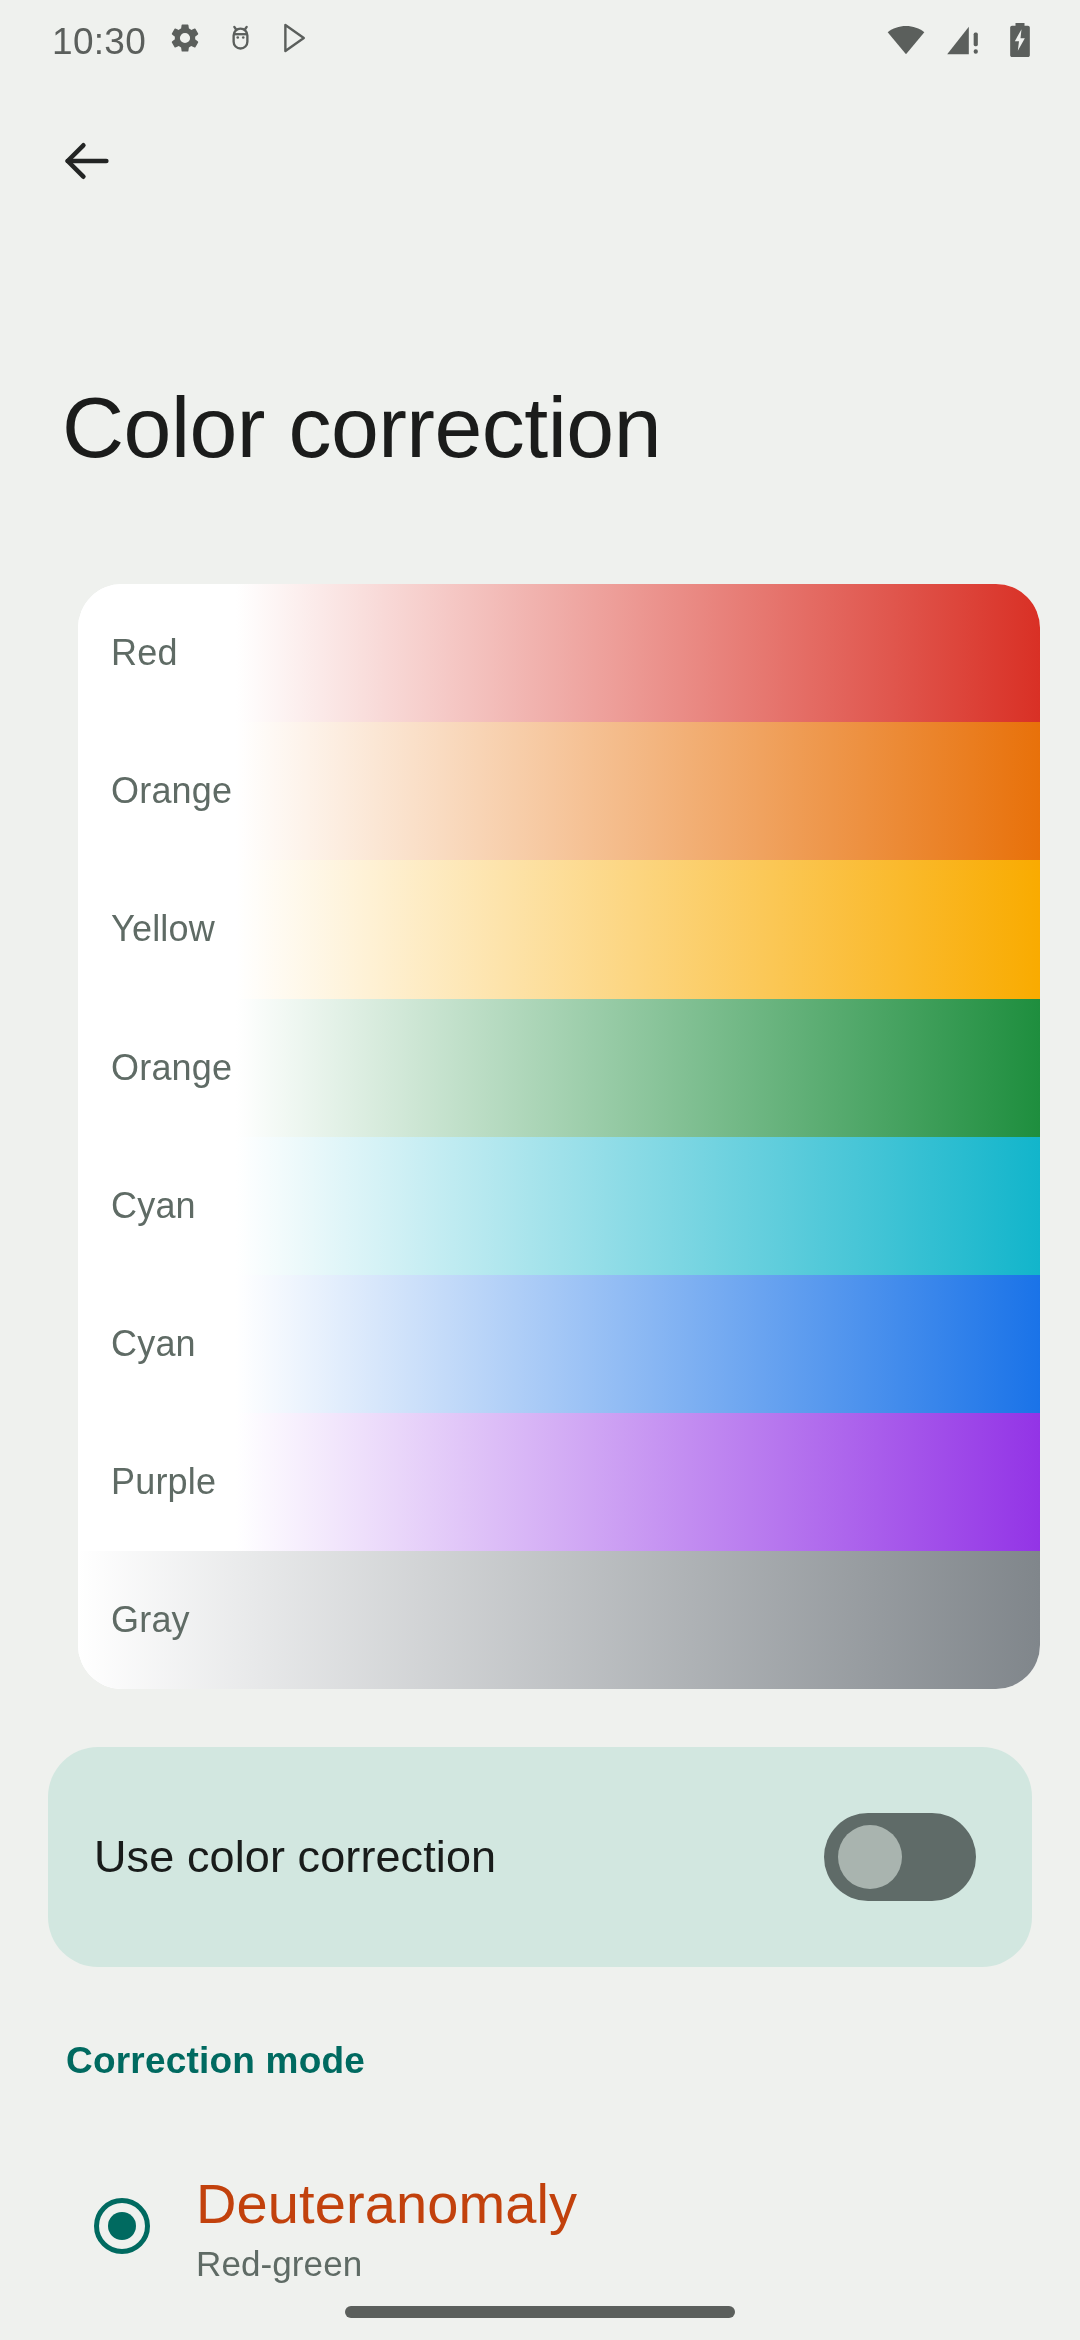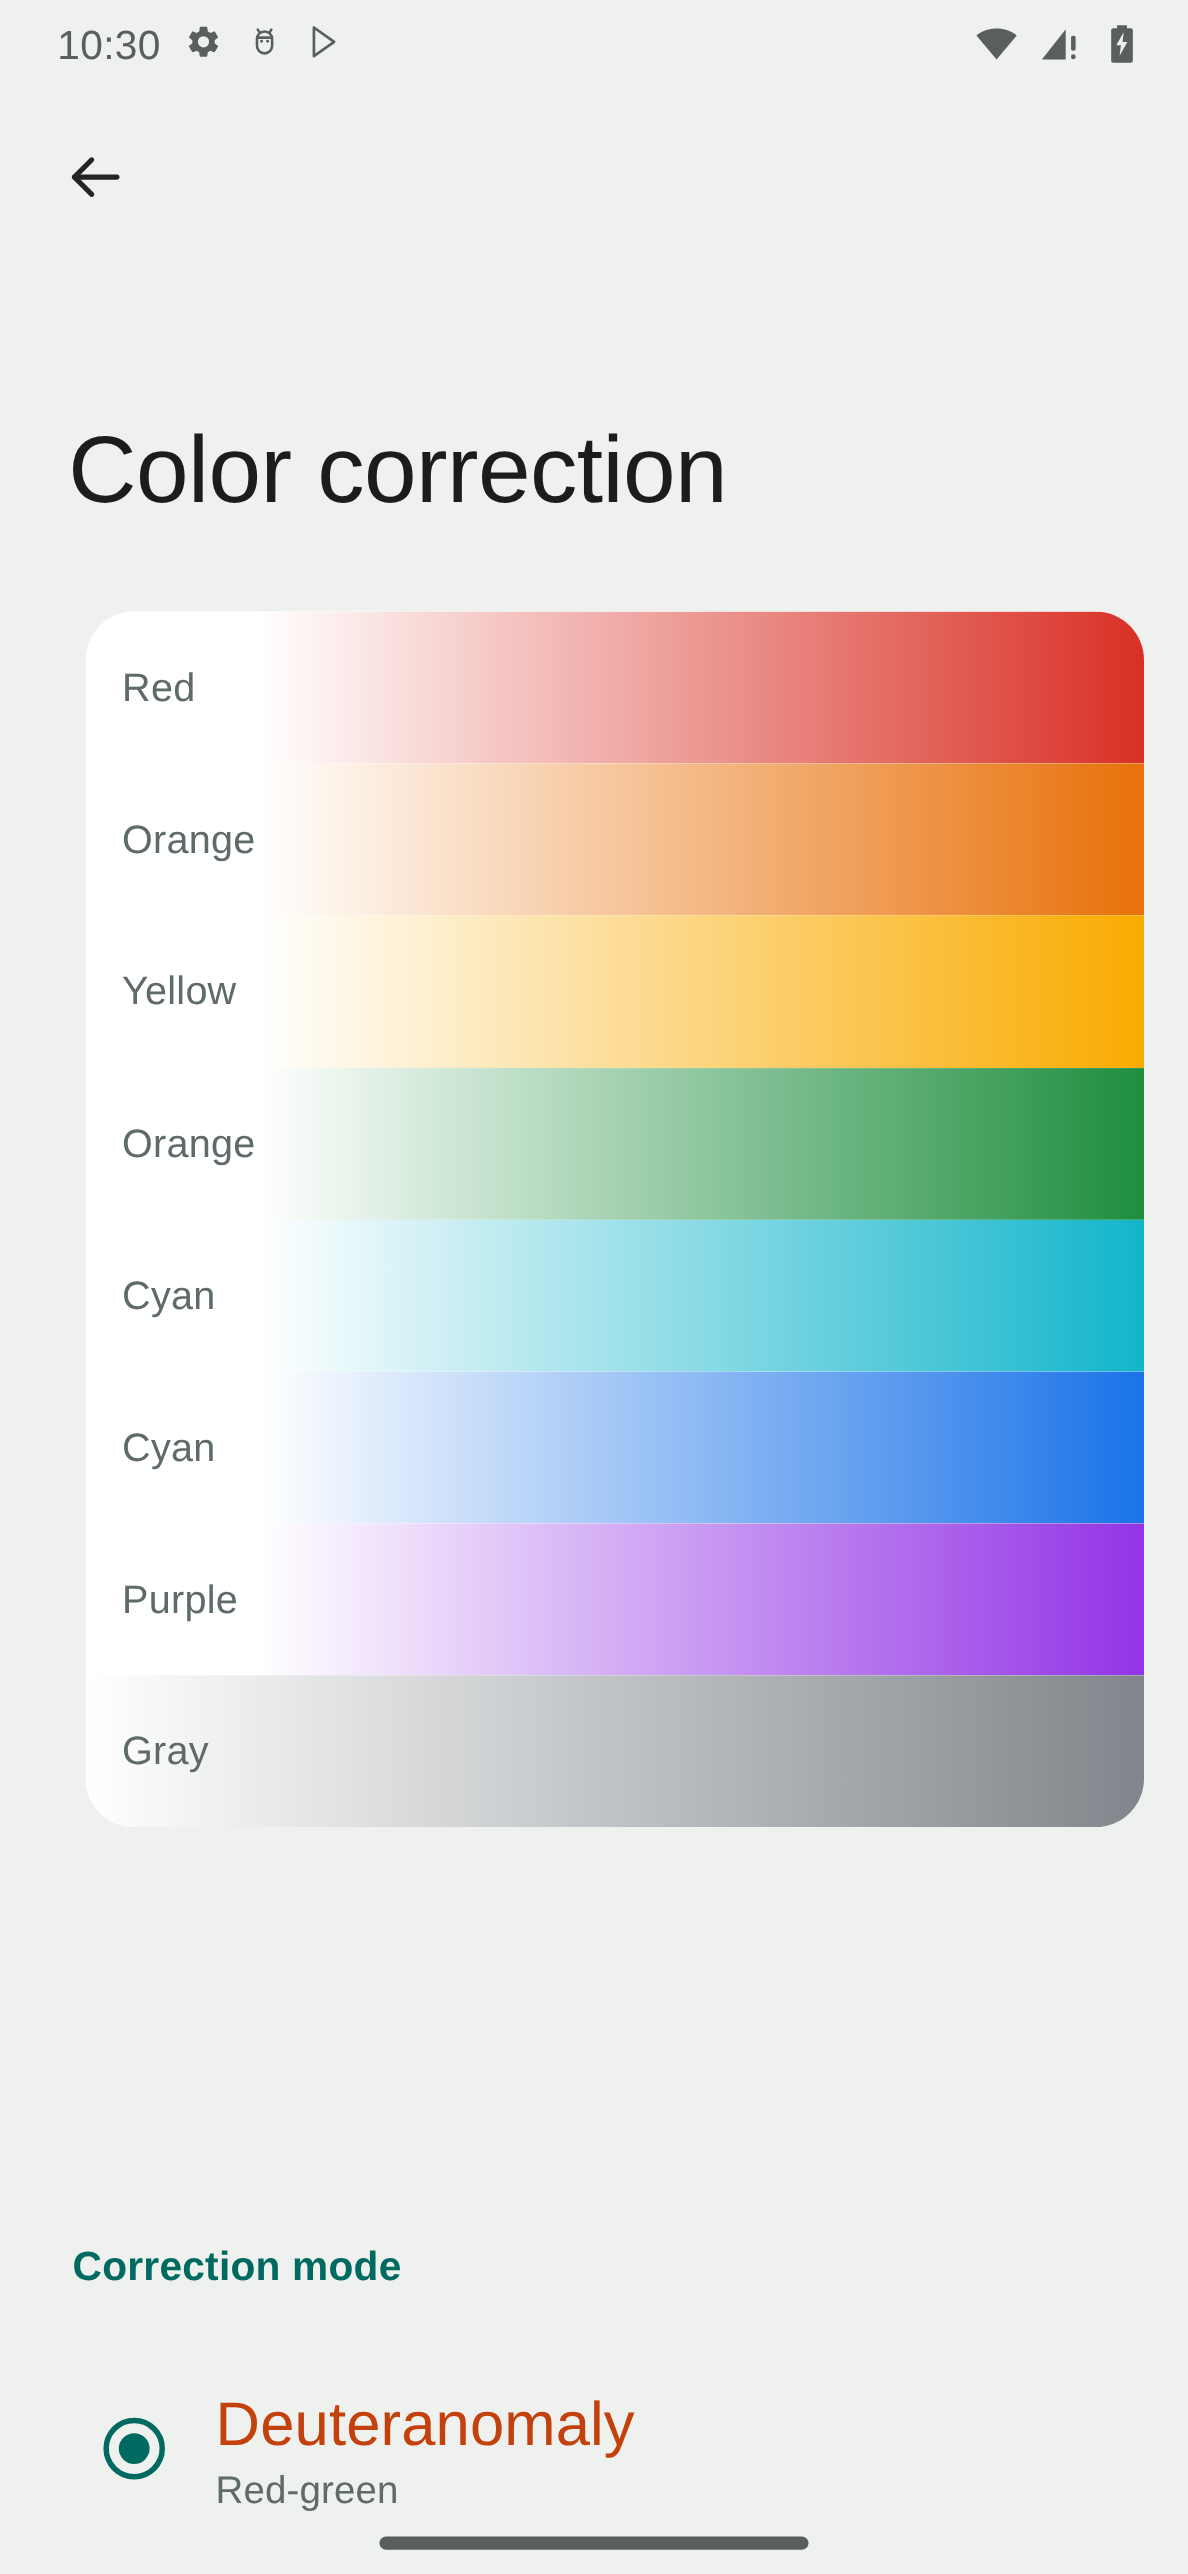--- a/index.html
+++ b/index.html
@@ -32,21 +32,21 @@
 
   
   .page-title {
     position:absolute; left:62px; top:380px;
     font-size:86px; font-weight:400; color:#1B1C1B;
     letter-spacing:-0.5px; line-height:1.1;
   }
 
   
   .preview-card {
-    position:absolute; left:78px; top:556px;
+    position:absolute; left:78px; top:584px;
     width:962px; height:1105px;
     border-radius:44px; overflow:hidden;
     background:#FFFFFF;
     text-align:right;
   }
   .crow {
     position:relative; width:100%; height:138.2px;
     background:#FFFFFF;
   }
   .crow .band {
@@ -204,20 +204,26 @@
       <div class="crow">
         <div class="band" style="background: linear-gradient(to right, rgb(255, 255, 255) 0%, rgb(147, 52, 230) 100%);"></div>
         <span class="clabel" style="color: rgb(95, 107, 101);">Purple</span>
       </div>
       <div class="crow gray-row">
         <div class="band" style="background: linear-gradient(to right, rgb(255, 255, 255) 0%, rgb(128, 134, 139) 100%);"></div>
         <span class="clabel" style="color: rgb(95, 107, 101);">Gray</span>
       </div>
     </div>
 
+  <div class="toggle-card" id="toggle-card" style="background: rgb(210, 231, 224);">
+    <span class="toggle-label">Use color correction</span>
+    <span class="switch" id="switch" style="background: rgb(95, 107, 104);">
+      <span class="knob" id="switch-knob" style="background: rgb(169, 180, 175);"></span>
+    </span>
+  </div>
 
   <div class="section-head" id="section-head" style="color: rgb(0, 106, 96);">Correction mode</div>
 
   <div class="option-row">
     <span class="radio-wrap">
       <span class="radio" id="radio" style="border-color: rgb(0, 106, 96);">
         <span class="dot" id="radio-dot" style="background: rgb(0, 106, 96);"></span>
       </span>
     </span>
     <span class="option-text">

